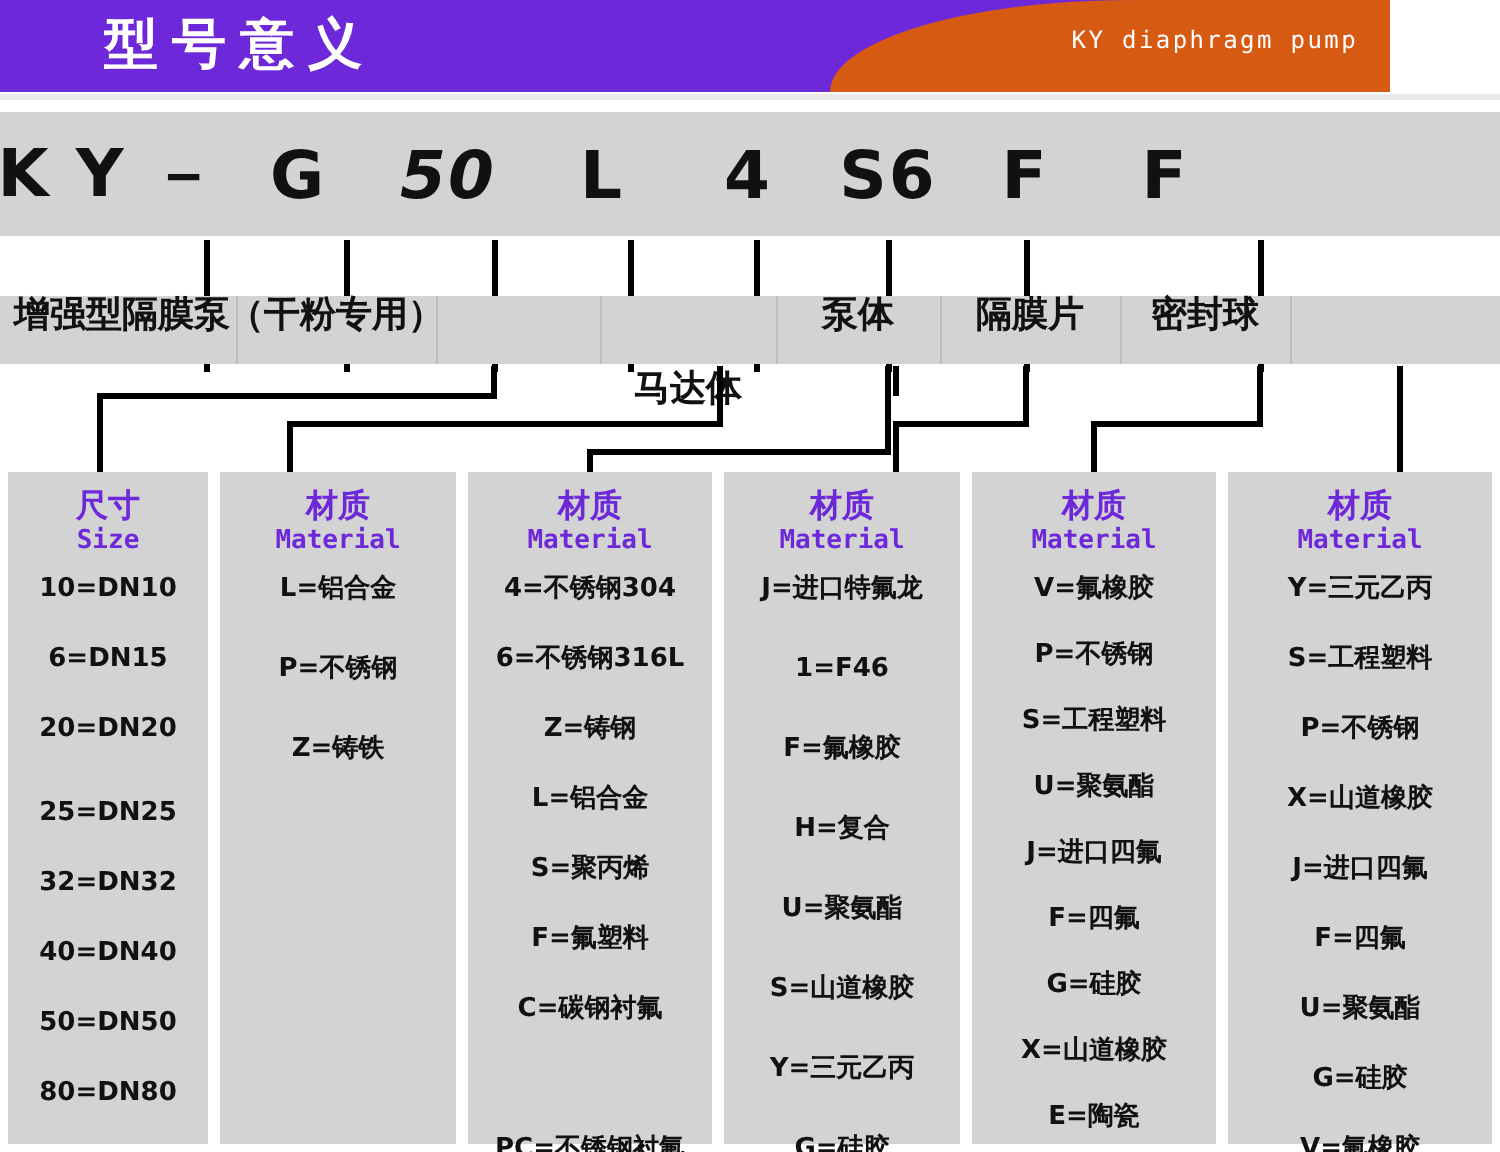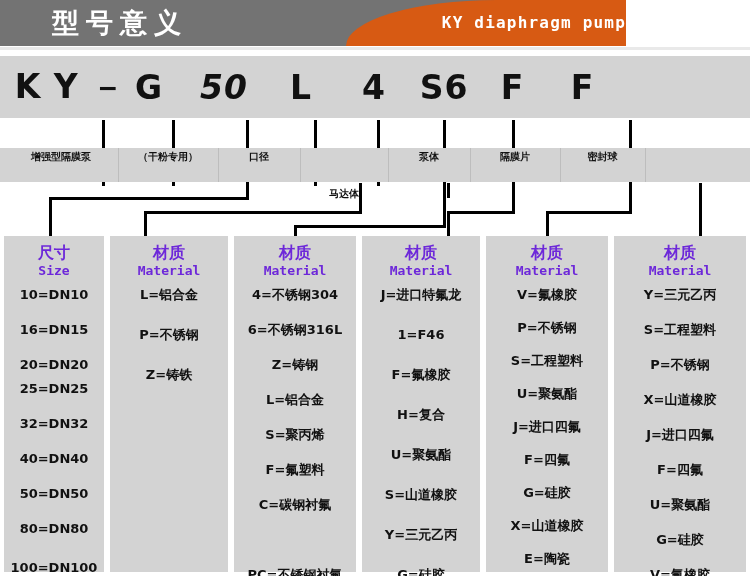--- a/index.html
+++ b/index.html
@@ -6,38 +6,38 @@
   body{
     width:750px;height:576px;overflow:hidden;
     background:#ffffff;
     font-family:"DejaVu Sans","Liberation Sans",sans-serif;
     -webkit-font-smoothing:none;
   }
   .page{position:relative;width:750px;height:576px;}
 
   
   .header{
-    position:absolute;left:0;top:0;width:626px;height:46px;
-    background:#737373;overflow:hidden;
+    position:absolute;left:0;top:0;width:695px;height:46px;
+    background:#6d28d9;overflow:hidden;
   }
   .header-wedge{
     position:absolute;right:0;top:0;width:280px;height:46px;
     background:#d75a13;
     border-top-left-radius:170px 52px;
     overflow:hidden;
   }
   .header-title{
     position:absolute;left:52px;top:5px;
     font-size:27px;font-weight:bold;color:#ffffff;
     letter-spacing:7px;line-height:36px;white-space:nowrap;
   }
   .header-sub{
-    position:absolute;right:0;top:13px;
+    position:absolute;right:16px;top:13px;
     font-family:"DejaVu Sans Mono","Liberation Mono",monospace;
-    font-size:16px;font-weight:bold;color:#ffffff;
+    font-size:12px;font-weight:normal;color:#ffffff;
     letter-spacing:1.2px;white-space:nowrap;
   }
   .header-rule{
     position:absolute;left:0;top:47px;width:750px;height:3px;
     background:#e9e9e9;
   }
 
   
   .code-row{
     position:absolute;left:0;top:56px;width:750px;height:62px;
@@ -55,21 +55,21 @@
   .tick{position:absolute;width:3px;background:#000000;}
 
   
   .label-row{
     position:absolute;left:0;top:148px;width:750px;height:34px;
     background:#d3d3d3;
   }
   .label-cell{
     position:absolute;top:0;height:18px;
     display:flex;align-items:center;justify-content:center;
-    font-size:10px;font-weight:bold;color:#111111;
+    font-size:18px;font-weight:bold;color:#111111;
     white-space:nowrap;
   }
   .label-sep{
     position:absolute;top:0;width:1px;height:34px;background:#bdbdbd;
   }
 
   
   .leaders{position:absolute;left:0;top:0;width:750px;height:576px;pointer-events:none;}
 
   
@@ -109,21 +109,21 @@
 <div class="page">
 
   <div class="header">
     <div class="header-wedge"></div>
     <div class="header-title">型号意义</div>
     <div class="header-sub">KY diaphragm pump</div>
   </div>
   <div class="header-rule"></div>
 
   <div class="code-row" id="code-row">
-      <div class="code-cell" style="left: 20px; width: 100px;">K Y －</div>
+      <div class="code-cell" style="left: 4px; width: 100px;">K Y －</div>
       <div class="code-cell" style="left: 112px; width: 74px;">G</div>
       <div class="code-cell" style="left: 186px; width: 76px; font-style: italic;">50</div>
       <div class="code-cell" style="left: 262px; width: 78px;">L</div>
       <div class="code-cell" style="left: 340px; width: 68px;">4</div>
       <div class="code-cell" style="left: 408px; width: 72px;">S6</div>
       <div class="code-cell" style="left: 480px; width: 65px;">F</div>
       <div class="code-cell" style="left: 545px; width: 75px;">F</div>
     </div>
 
   <div id="ticks-top">
@@ -142,21 +142,20 @@
       <div class="tick" style="left: 512px; top: 120px; height: 28px;"></div>
       <div class="tick" style="left: 512px; top: 182px; height: 4px;"></div>
       <div class="tick" style="left: 629px; top: 120px; height: 28px;"></div>
       <div class="tick" style="left: 629px; top: 182px; height: 4px;"></div>
     </div>
 
   <div class="label-row" id="label-row">
       <div class="label-cell" style="left: 4px; width: 114px;">增强型隔膜泵</div>
       <div class="label-cell" style="left: 118px; width: 100px;">（干粉专用）</div>
       <div class="label-sep" style="left: 118px;"></div>
-      <div class="label-cell" style="left: 218px; width: 82px;">口径</div>
       <div class="label-sep" style="left: 218px;"></div>
       <div class="label-cell" style="left: 300px; width: 88px; margin-top: 37px;">马达体</div>
       <div class="label-sep" style="left: 300px;"></div>
       <div class="label-cell" style="left: 388px; width: 82px;">泵体</div>
       <div class="label-sep" style="left: 388px;"></div>
       <div class="label-cell" style="left: 470px; width: 90px;">隔膜片</div>
       <div class="label-sep" style="left: 470px;"></div>
       <div class="label-cell" style="left: 560px; width: 85px;">密封球</div>
       <div class="label-sep" style="left: 560px;"></div>
       <div class="label-sep" style="left: 645px;"></div>
@@ -183,22 +182,22 @@
   </svg>
 
   <div id="legend-wrap">
       <div class="legend-box" style="left: 4px; width: 100px; height: 336px;">
         <div class="legend-head">
           <span class="cn">尺寸</span>
           <span class="en">Size</span>
         </div>
         <div class="legend-items">
           <div class="legend-item" style="margin-bottom: 21px;">10=DN10</div>
-          <div class="legend-item" style="margin-bottom: 21px;">16=DN15</div>
-          <div class="legend-item" style="margin-bottom: 10px;">20=DN20</div>
+          <div class="legend-item" style="margin-bottom: 21px;">6=DN15</div>
+          <div class="legend-item" style="margin-bottom: 28px;">20=DN20</div>
           <div class="legend-item" style="margin-bottom: 21px;">25=DN25</div>
           <div class="legend-item" style="margin-bottom: 21px;">32=DN32</div>
           <div class="legend-item" style="margin-bottom: 21px;">40=DN40</div>
           <div class="legend-item" style="margin-bottom: 21px;">50=DN50</div>
           <div class="legend-item" style="margin-bottom: 25px;">80=DN80</div>
           <div class="legend-item" style="margin-bottom: 21px;">100=DN100</div>
         </div>
       </div>
       <div class="legend-box" style="left: 110px; width: 118px; height: 336px;">
         <div class="legend-head">

